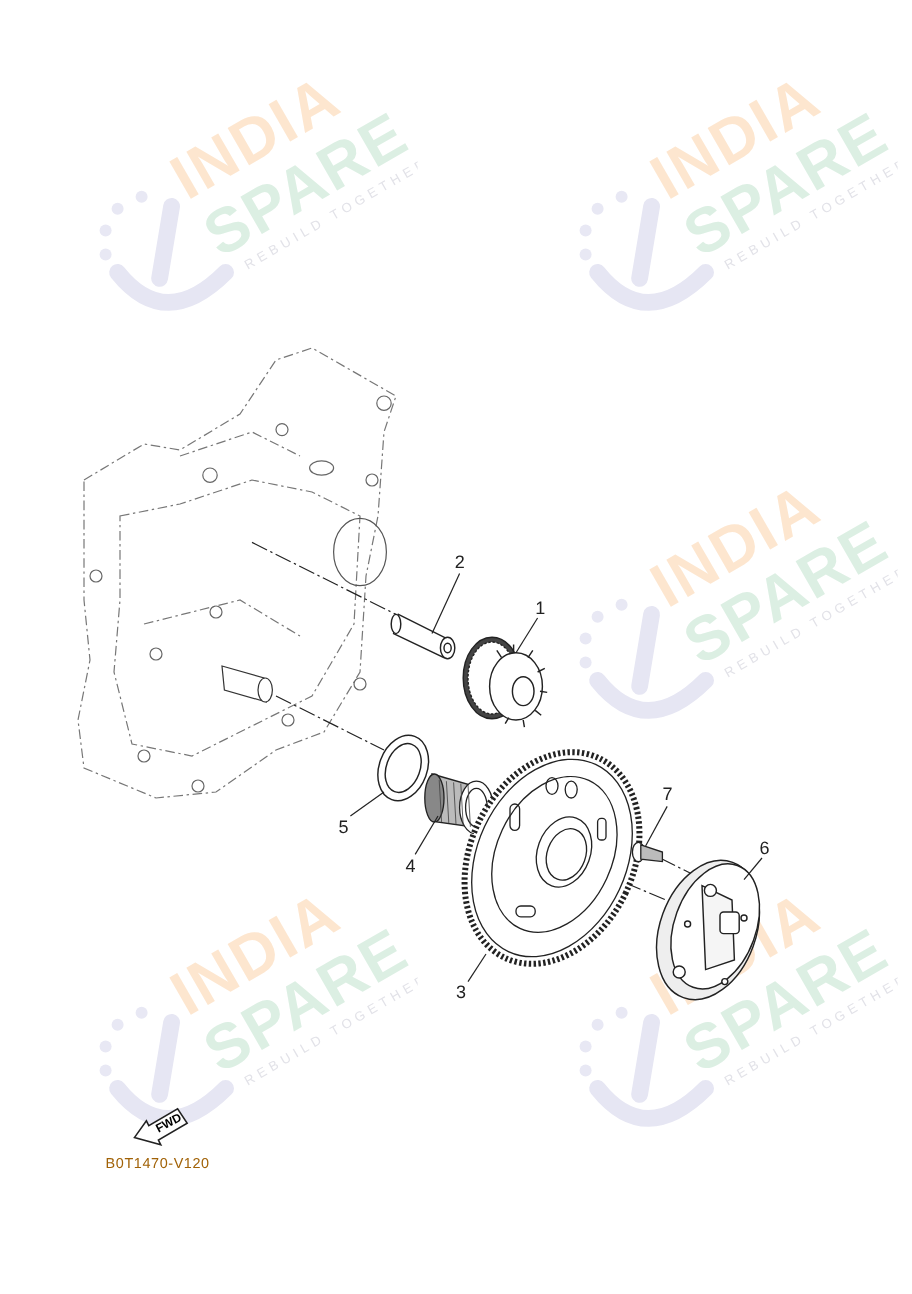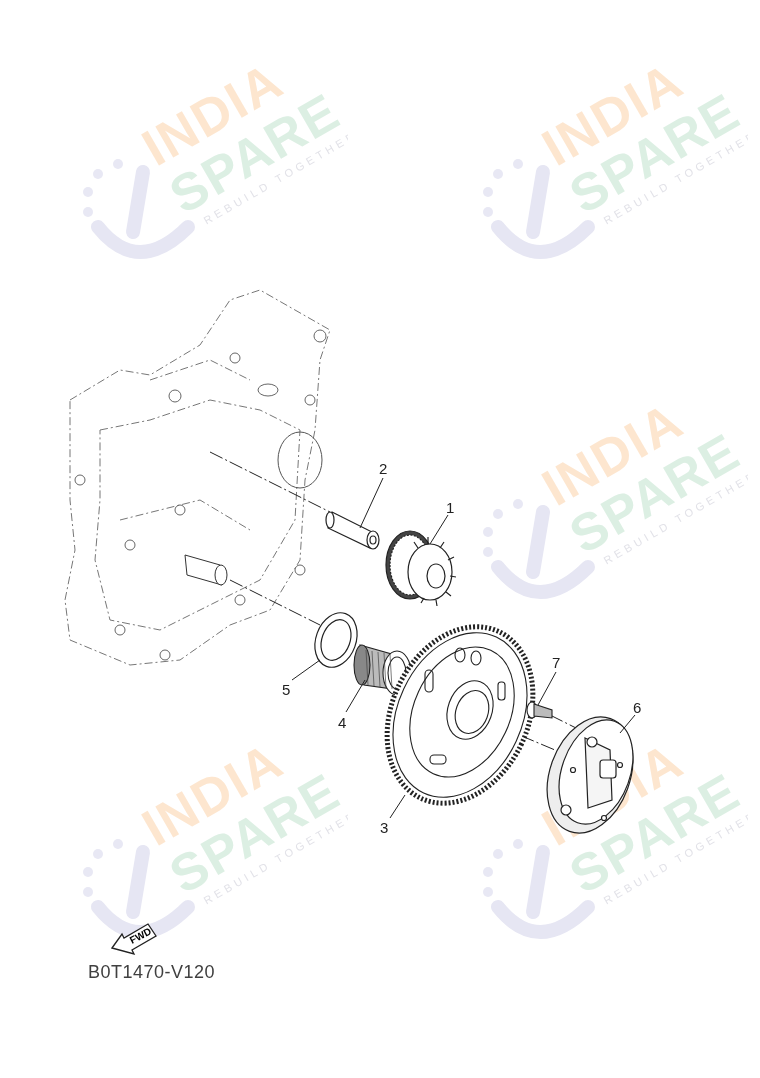--- a/index.html
+++ b/index.html
@@ -4,21 +4,21 @@
 <style>
   html,body{margin:0;padding:0;background:#ffffff;}
   body{width:760px;height:1078px;position:relative;overflow:hidden;font-family:"Liberation Sans",sans-serif;}
   .wm{position:absolute;width:270px;height:210px;pointer-events:none;}
   .wm svg{width:100%;height:100%;}
   .wm .t1{font-family:"Liberation Sans",sans-serif;font-weight:bold;font-size:52px;fill:#fde6cf;letter-spacing:2px;}
   .wm .t2{font-family:"Liberation Sans",sans-serif;font-weight:bold;font-size:52px;fill:#dcefe3;letter-spacing:2px;}
   .wm .t3{font-family:"Liberation Sans",sans-serif;font-size:11px;fill:#e2e2e8;letter-spacing:4px;}
   #diagram{position:absolute;left:0;top:0;width:760px;height:1078px;}
   .callout{position:absolute;font-size:15px;color:#222;line-height:1;}
-  .code{position:absolute;left:88px;top:962px;font-size:18px;color:#404040;letter-spacing:0.5px;}
+  .code{position:absolute;left:88px;top:962px;font-size:12px;color:#a16207;letter-spacing:0.5px;}
 </style>
 </head>
 <body>
 
 <div class="wm" style="left:78px;top:62px;">
   <svg viewBox="0 0 270 210">
     <g fill="none" stroke="#e6e6f3" stroke-width="14" stroke-linecap="round">
       <path d="M20 165 Q60 215 110 165"></path>
       <path d="M65 110 L55 170"></path>
     </g>

